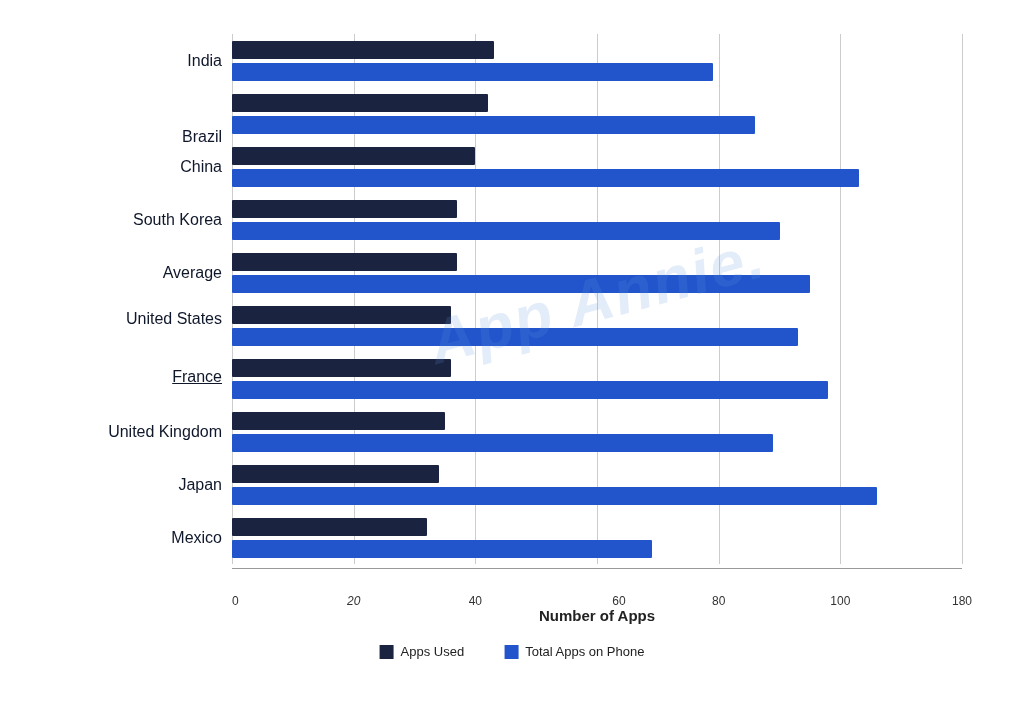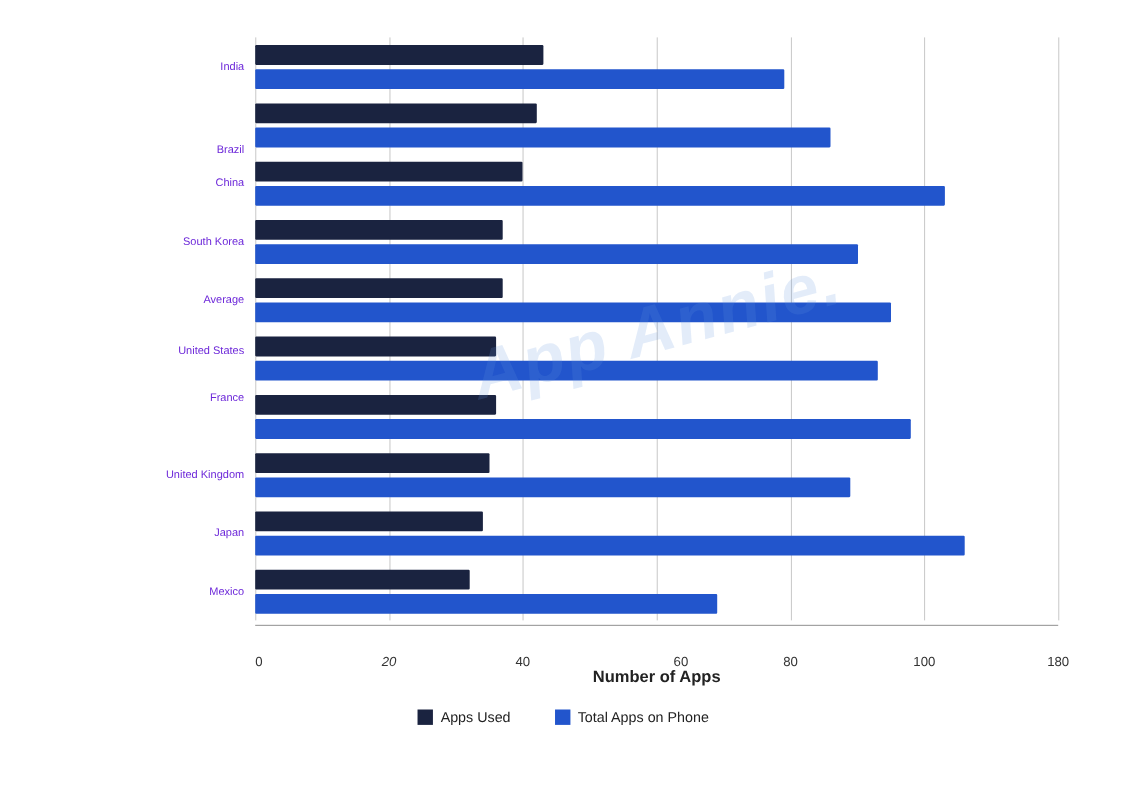--- a/index.html
+++ b/index.html
@@ -99,22 +99,22 @@
       position: absolute;
       left: -195px;
       top: 0;
       width: 190px;
       height: 100%;
     }
     .y-label {
       position: absolute;
       right: 5px;
       transform: translateY(-50%);
-      font-size: 10px;
-      color: #6d28d9;
+      font-size: 16px;
+      color: #0f172a;
       text-align: right;
       width: 185px;
     }
     
     .x-axis {
       position: absolute;
       bottom: -30px;
       left: 0;
       width: 100%;
       display: flex;
@@ -185,21 +185,21 @@
         <div class="grid-line" style="left: 100%;"></div>
       </div>
 
     <div class="y-labels" id="y-labels">
         <div class="y-label" style="top: 26.5px;">India</div>
         <div class="y-label" style="top: 79.5px; margin-top: 23px;">Brazil</div>
         <div class="y-label" style="top: 132.5px;">China</div>
         <div class="y-label" style="top: 185.5px;">South Korea</div>
         <div class="y-label" style="top: 238.5px;">Average</div>
         <div class="y-label" style="top: 285px;">United States</div>
-        <div class="y-label" style="top: 328px;">France</div>
+        <div class="y-label" style="top: 343px; text-decoration: underline;">France</div>
         <div class="y-label" style="top: 397.5px;">United Kingdom</div>
         <div class="y-label" style="top: 450.5px;">Japan</div>
         <div class="y-label" style="top: 503.5px;">Mexico</div>
       </div>
 
     <div class="rows-area" id="rows-area">
         <div class="bar-row" style="top: 0px; height: 53px;">
           <div class="bar-wrap">
             <div class="bar bar-dark" style="width: 35.8333%;"></div>
           </div>

